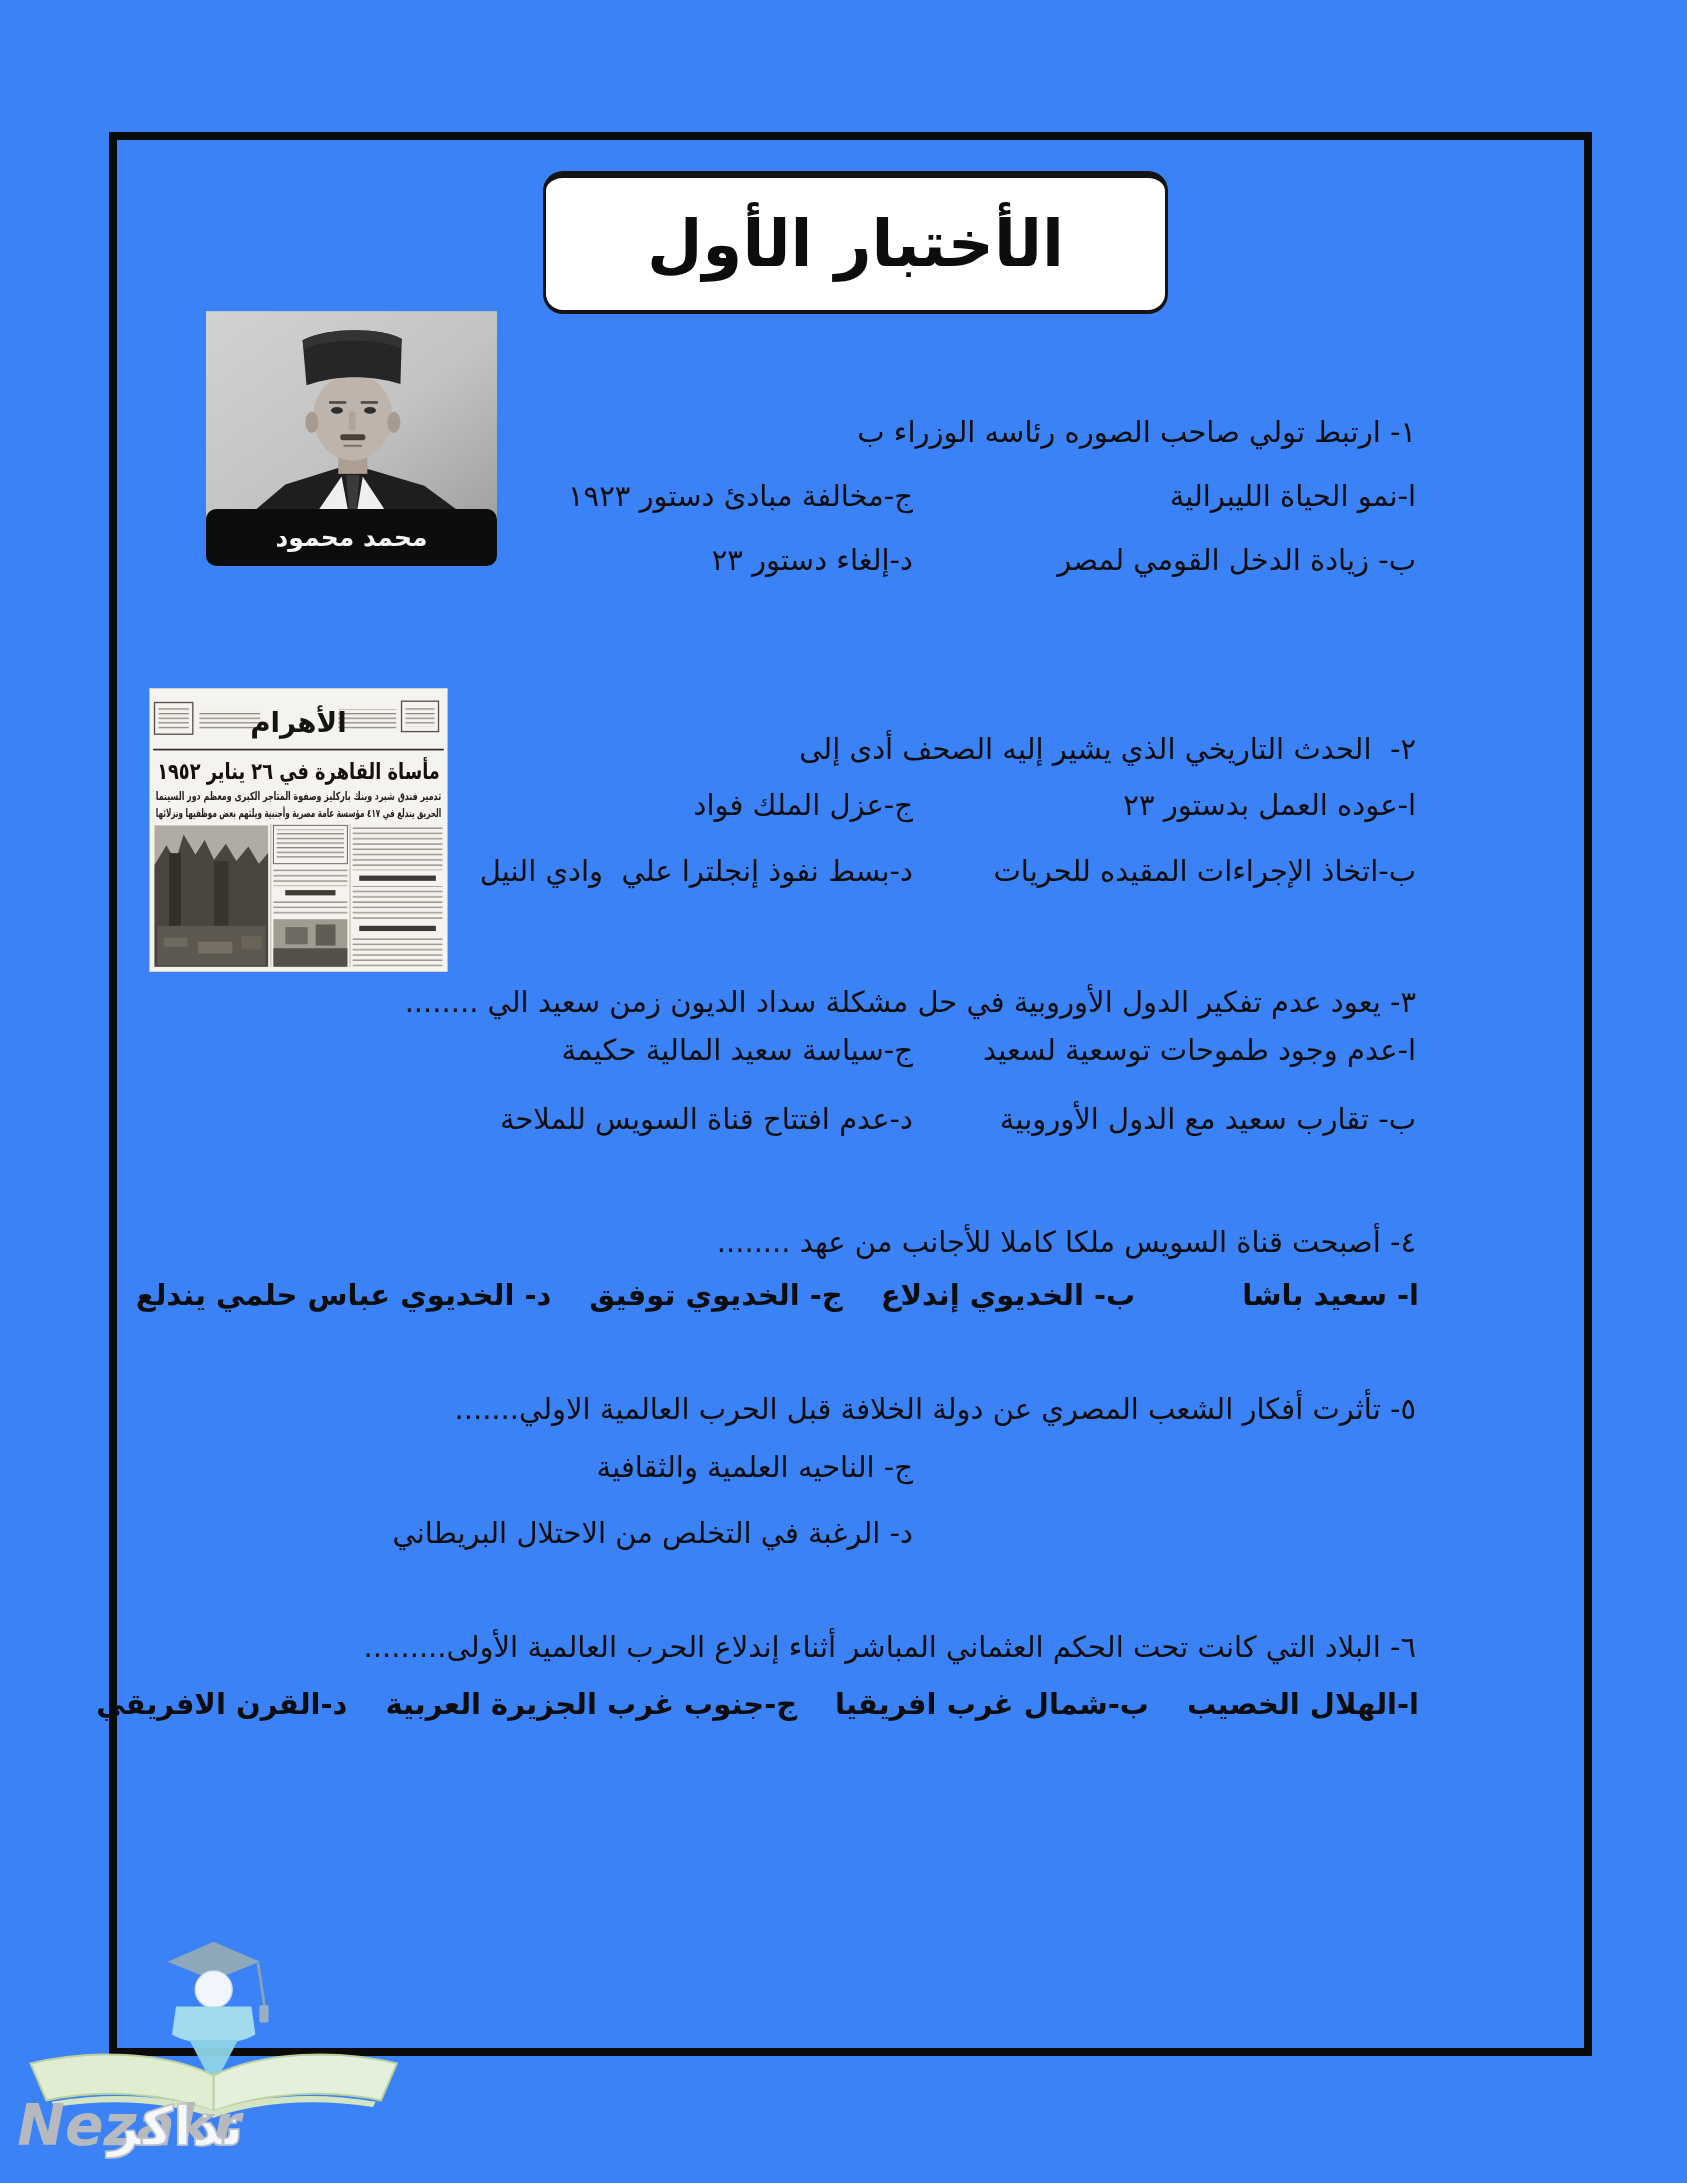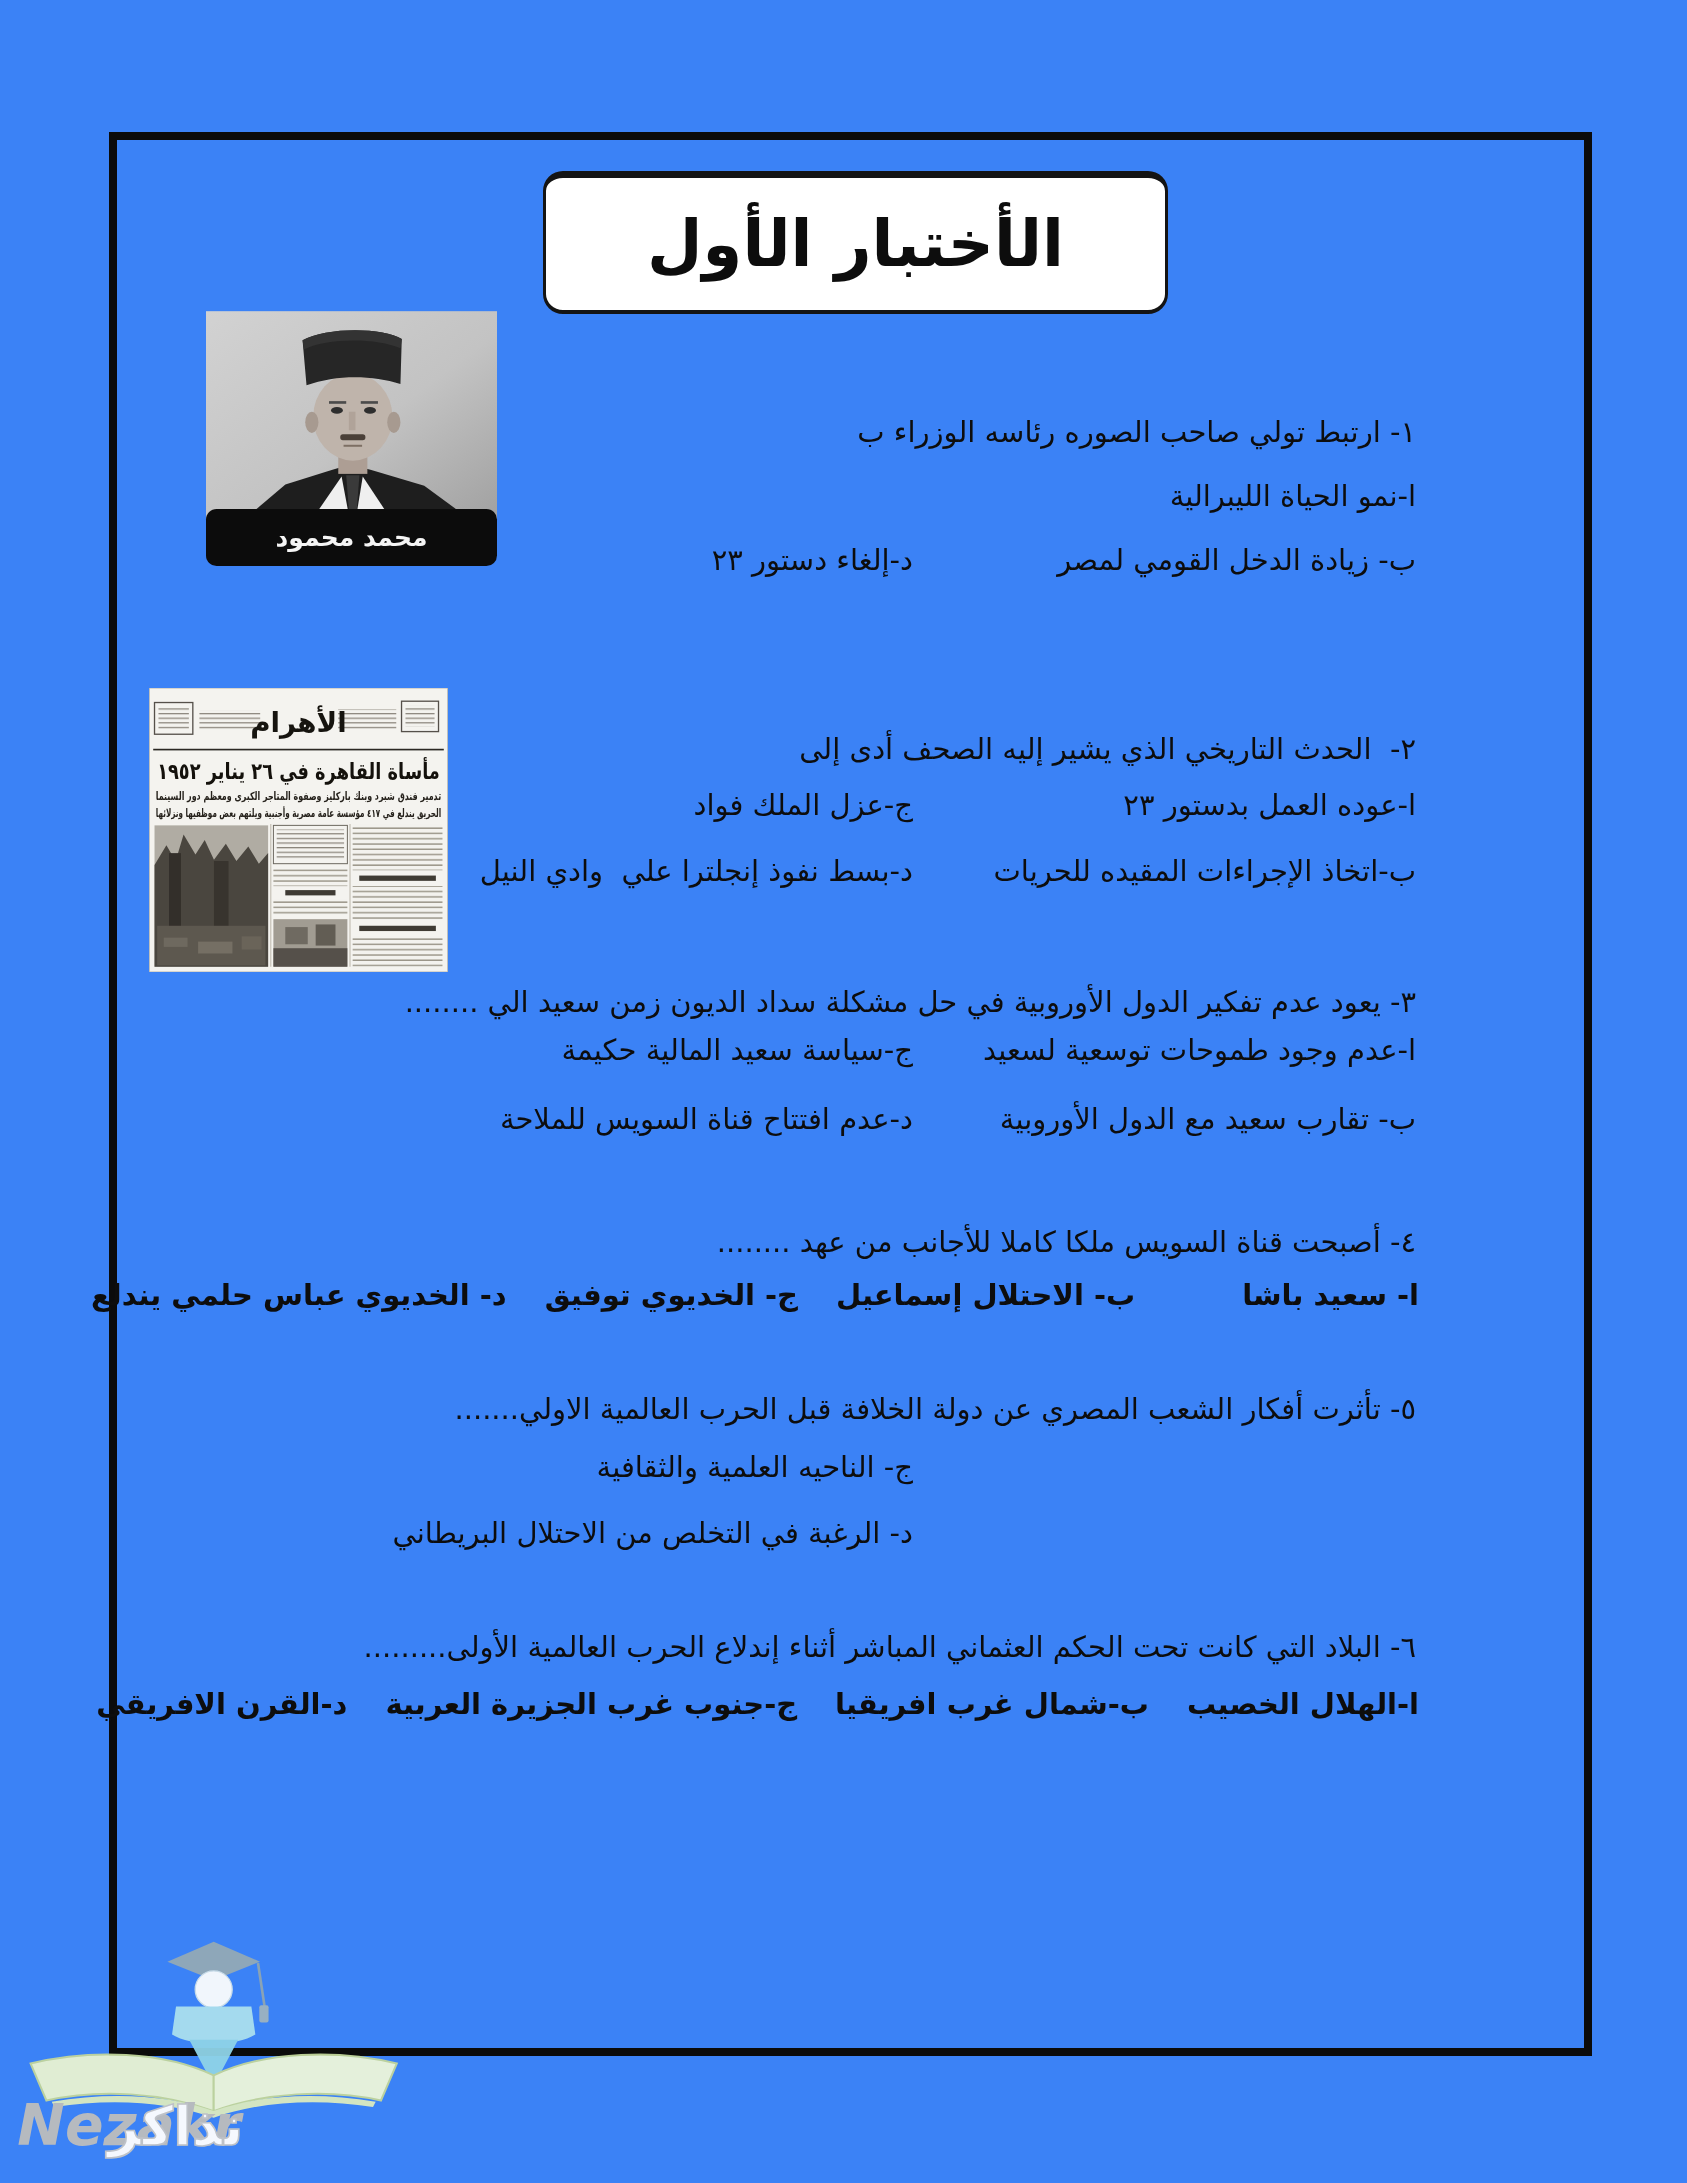--- a/index.html
+++ b/index.html
@@ -131,39 +131,40 @@
       <rect x="308" y="300" width="136" height="52" fill="url(#nl)"></rect>
       <rect x="318" y="360" width="116" height="8" fill="#3f3b34"></rect>
       <rect x="308" y="376" width="136" height="46" fill="url(#nl)"></rect>
       <line x1="304" y1="206" x2="304" y2="422" stroke="#c9c5bb" stroke-width="2"></line>
       <line x1="184" y1="206" x2="184" y2="422" stroke="#c9c5bb" stroke-width="2"></line>
     </svg>
   </div>
 
   <div class="q-heading col-right" style="top:411px">١- ارتبط تولي صاحب الصوره رئاسه الوزراء ب</div>
   <div class="q-opt col-right" style="top:475px">ا-نمو الحياة الليبرالية</div>
+  <div class="q-opt col-left" style="top:475px">ج-مخالفة مبادئ دستور ١٩٢٣</div>
   <div class="q-opt col-right" style="top:539px">ب- زيادة الدخل القومي لمصر</div>
   <div class="q-opt col-left" style="top:539px">د-إلغاء دستور ٢٣</div>
 
   <div class="q-heading col-right" style="top:728px">٢-  الحدث التاريخي الذي يشير إليه الصحف أدى إلى</div>
   <div class="q-opt col-right" style="top:784px">ا-عوده العمل بدستور ٢٣</div>
   <div class="q-opt col-left" style="top:784px">ج-عزل الملك فواد</div>
   <div class="q-opt col-right" style="top:850px">ب-اتخاذ الإجراءات المقيده للحريات</div>
   <div class="q-opt col-left" style="top:850px">د-بسط نفوذ إنجلترا علي  وادي النيل</div>
 
   <div class="q-heading col-right" style="top:981px">٣- يعود عدم تفكير الدول الأوروبية في حل مشكلة سداد الديون زمن سعيد الي ........</div>
   <div class="q-opt col-left" style="top:1029px">ج-سياسة سعيد المالية حكيمة</div>
   <div class="q-opt col-right" style="top:1029px">ا-عدم وجود طموحات توسعية لسعيد</div>
   <div class="q-opt col-right" style="top:1098px">ب- تقارب سعيد مع الدول الأوروبية</div>
   <div class="q-opt col-left" style="top:1098px">د-عدم افتتاح قناة السويس للملاحة</div>
 
   <div class="q-heading col-right" style="top:1221px">٤- أصبحت قناة السويس ملكا كاملا للأجانب من عهد ........</div>
   <div class="q-inline first-wide" style="top:1274px">
     <span>ا- سعيد باشا</span>
-    <span>ب- الاحتلال إسماعيل</span>
+    <span>ب- الخديوي إندلاع</span>
     <span>ج- الخديوي توفيق</span>
     <span>د- الخديوي عباس حلمي يندلع</span>
   </div>
 
   <div class="q-heading col-right" style="top:1388px">٥- تأثرت أفكار الشعب المصري عن دولة الخلافة قبل الحرب العالمية الاولي.......</div>
   <div class="q-opt col-left" style="top:1446px">ج- الناحيه العلمية والثقافية</div>
   <div class="q-opt col-left" style="top:1512px">د- الرغبة في التخلص من الاحتلال البريطاني</div>
 
   <div class="q-heading col-right" style="top:1626px">٦- البلاد التي كانت تحت الحكم العثماني المباشر أثناء إندلاع الحرب العالمية الأولى.........</div>
   <div class="q-inline" style="top:1683px">

